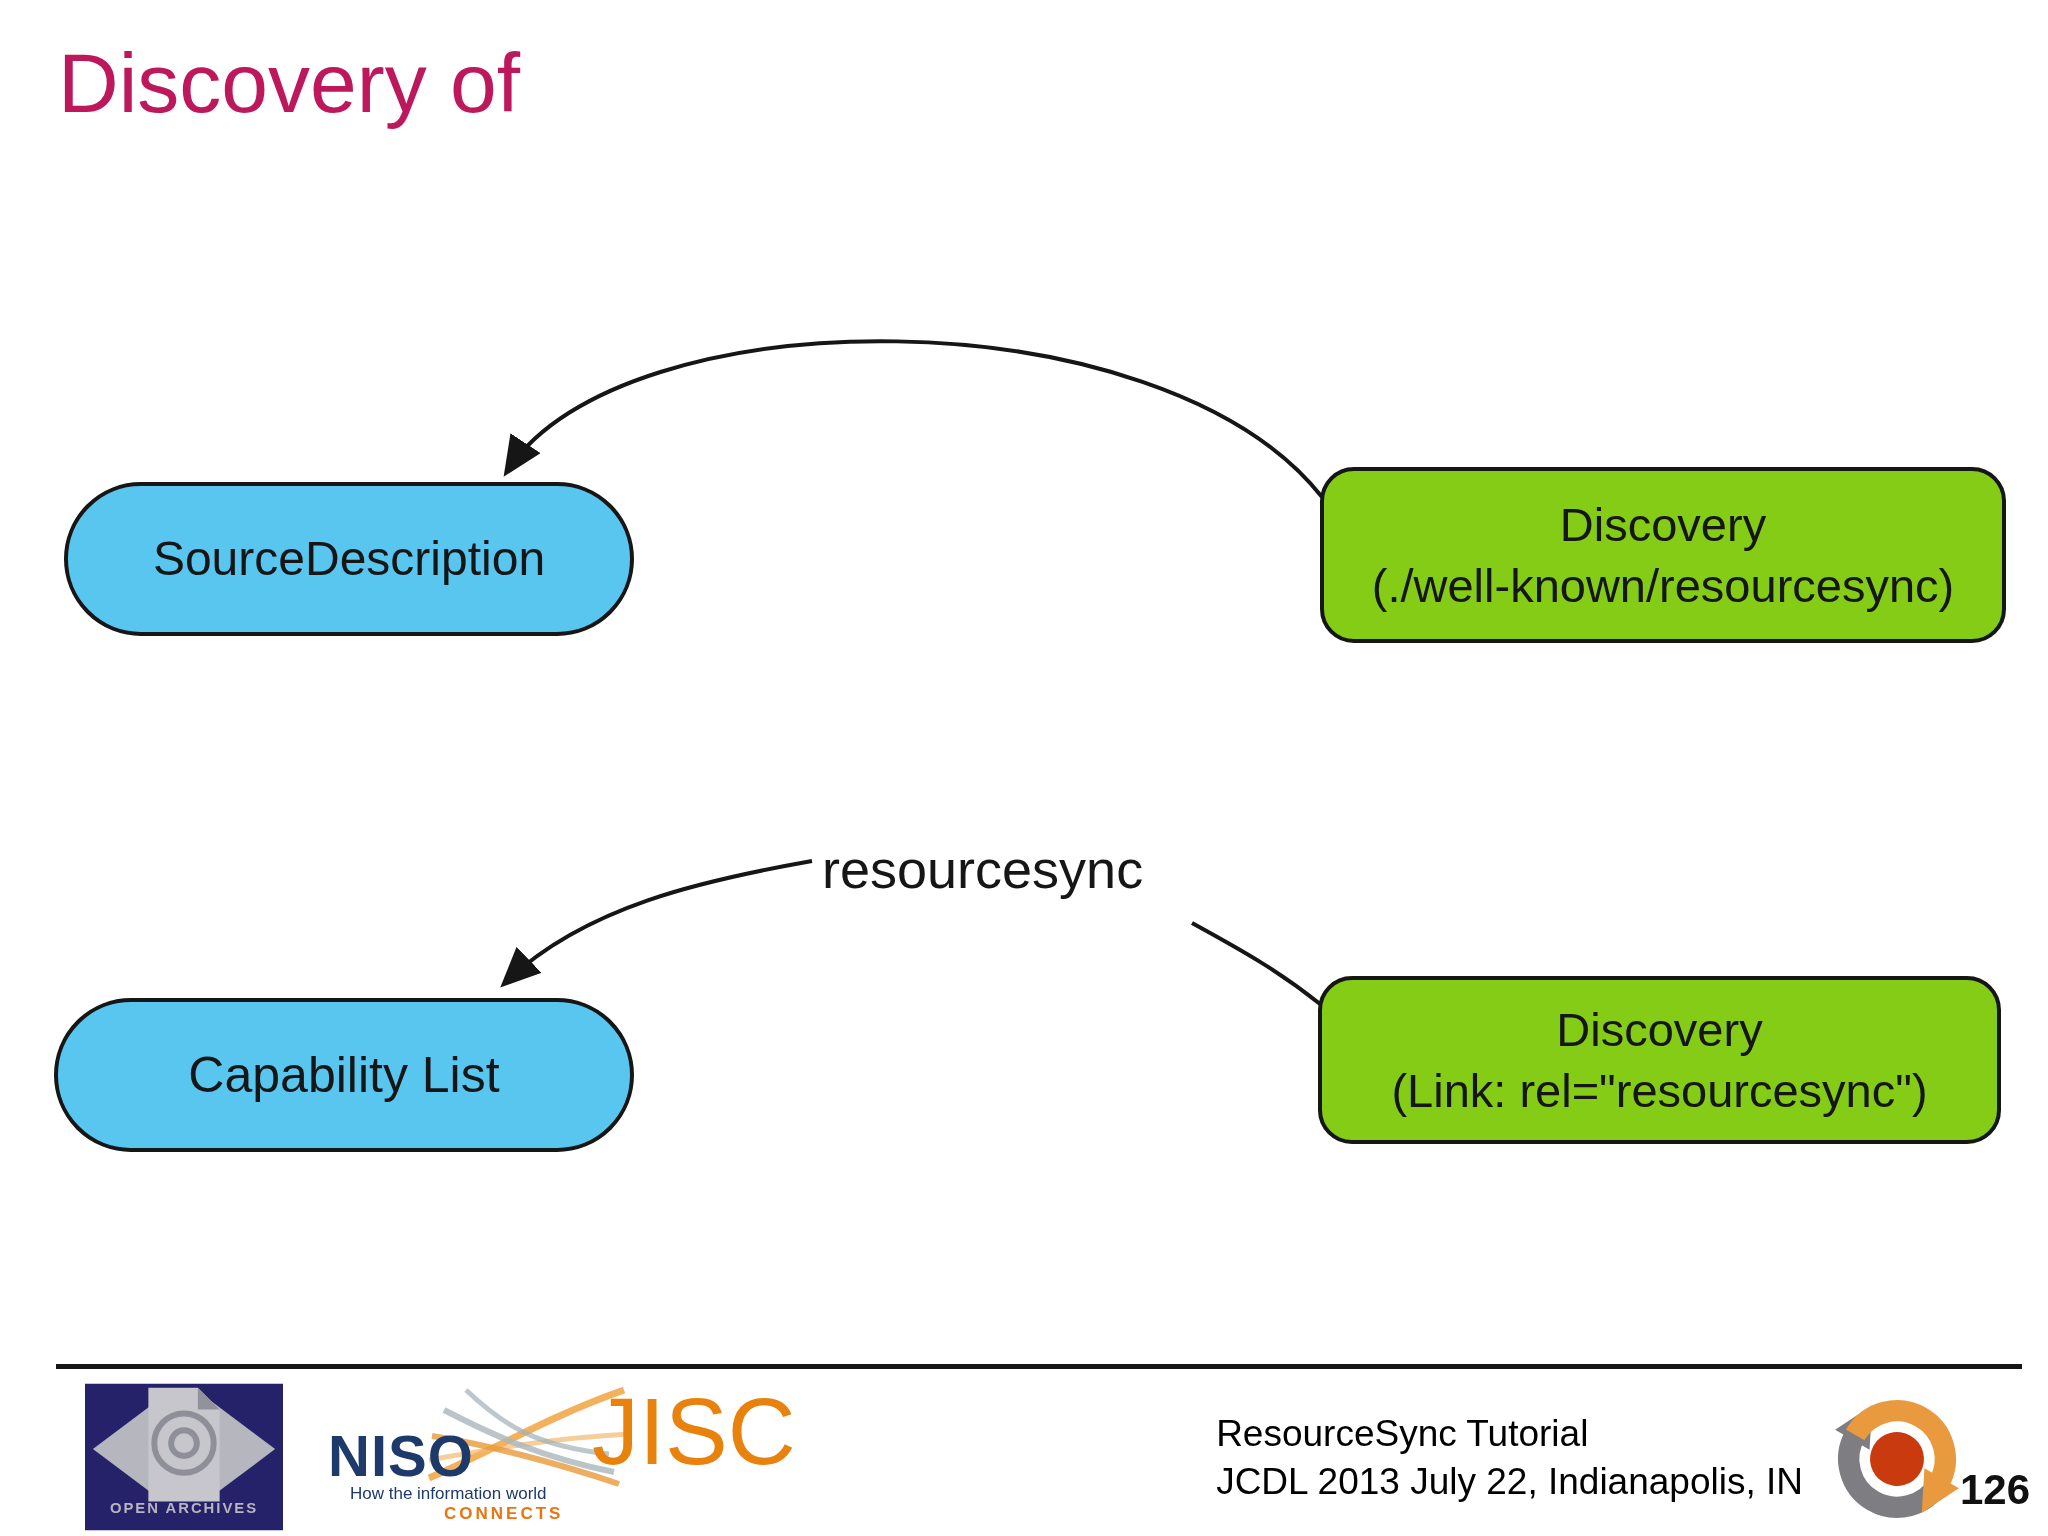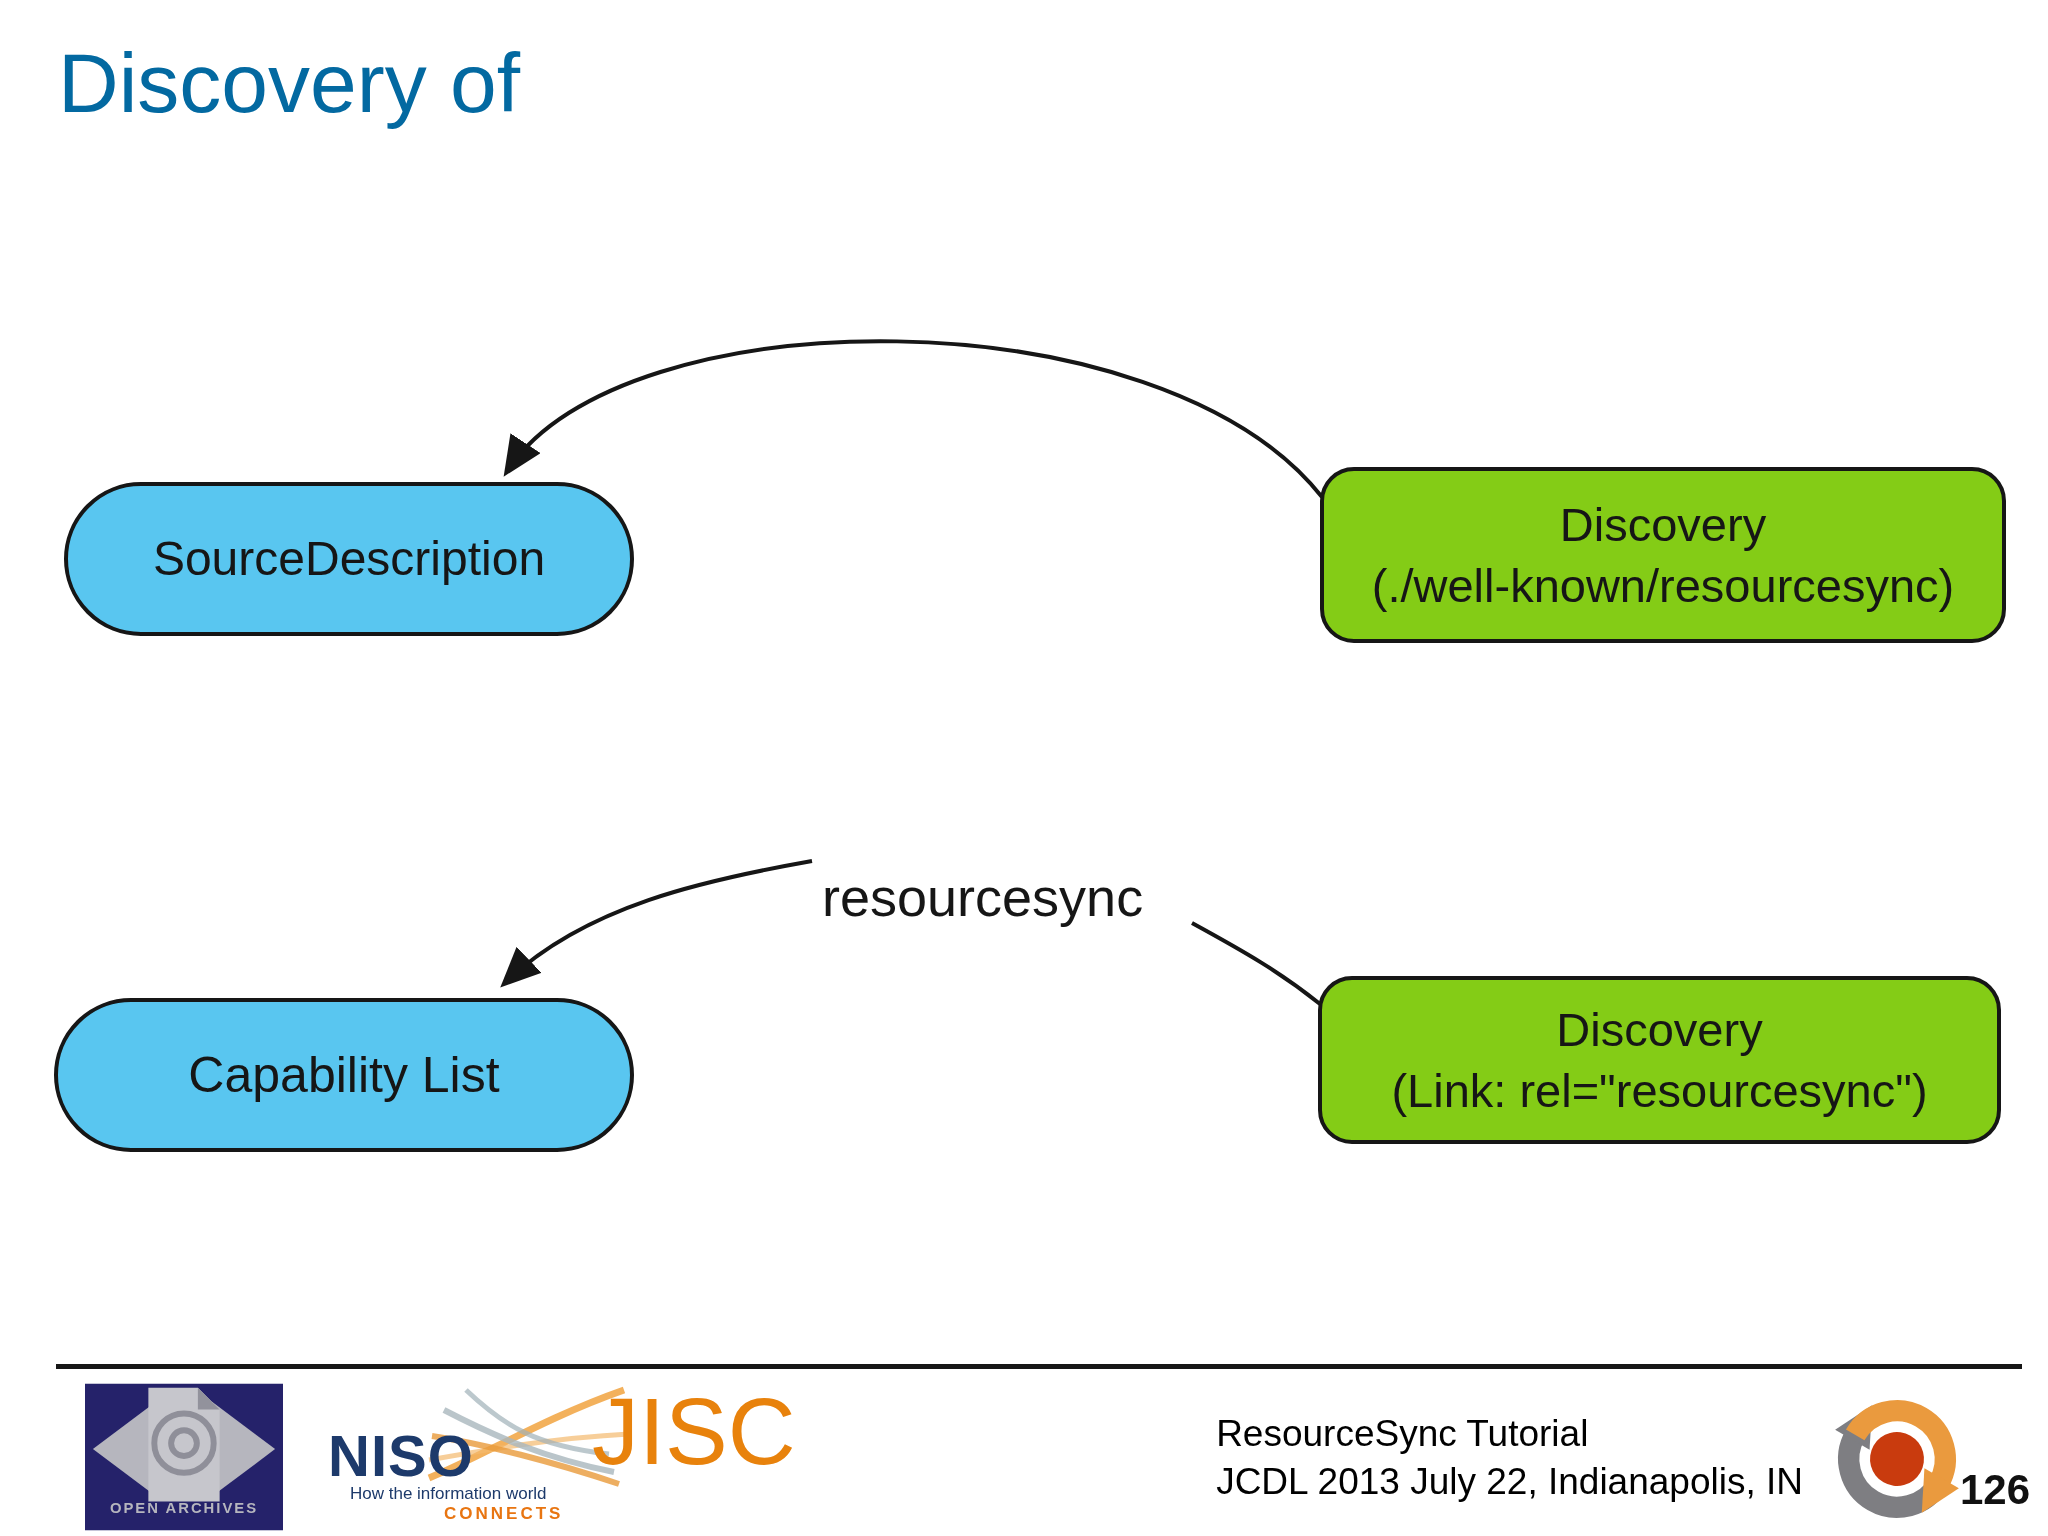--- a/index.html
+++ b/index.html
@@ -2,40 +2,40 @@
 <html><head>
 <meta charset="utf-8">
 <style>
   html,body{margin:0;padding:0;background:#ffffff;}
   .slide{
     position:relative;width:2048px;height:1536px;background:#ffffff;
     font-family:"Liberation Sans",sans-serif;color:#161616;overflow:hidden;
   }
   .abs{position:absolute;}
   
-  #title{left:58px;top:24px;font-size:84px;line-height:1.42;font-weight:400;color:#0369a1;}
+  #title{left:58px;top:24px;font-size:84px;line-height:1.42;font-weight:400;color:#be185d;}
   #title span{display:block;}
   
   #arrows{left:0;top:0;width:2048px;height:1536px;pointer-events:none;}
   
   .pill{
     background:#59c6f0;border:4px solid #161616;border-radius:90px;
     display:flex;align-items:center;justify-content:center;
     text-align:center;line-height:1.26;
   }
   #pill-source{left:64px;top:482px;width:562px;height:146px;font-size:48px;}
   #pill-capability{left:54px;top:998px;width:572px;height:146px;font-size:50px;}
   .rbox{
     background:#84cc16;border:4px solid #161616;border-radius:34px;
     display:flex;flex-direction:column;align-items:center;justify-content:center;
     text-align:center;font-size:47px;line-height:1.3;
   }
   #box-wellknown{left:1320px;top:467px;width:678px;height:168px;}
   #box-link{left:1318px;top:976px;width:675px;height:160px;}
-  #resourcesync-label{left:822px;top:838px;font-size:54px;margin-top:28px;}
+  #resourcesync-label{left:822px;top:838px;font-size:54px;}
   
   #separator{left:56px;top:1364px;width:1966px;height:5px;background:#161616;}
   #oa-logo{left:85px;top:1383px;width:198px;height:148px;}
   #niso-logo{left:296px;top:1396px;width:300px;height:140px;}
   #niso-swoosh{position:absolute;left:128px;top:-16px;width:210px;height:116px;}
   #niso-name{position:absolute;left:32px;top:26px;font-size:58px;font-weight:bold;color:#1d3a6b;letter-spacing:1px;}
   #niso-tagline{position:absolute;left:6px;top:88px;font-size:17px;color:#1d3a6b;margin-left:48px;}
   #niso-connects{position:absolute;left:148px;top:108px;font-size:17px;font-weight:bold;color:#e87511;letter-spacing:3px;}
   #jisc-logo{left:592px;top:1378px;font-size:94px;font-weight:400;color:#e8820c;letter-spacing:0px;}
   #credits{right:245px;top:1410px;text-align:left;font-size:37px;line-height:1.3;color:#000000;}

